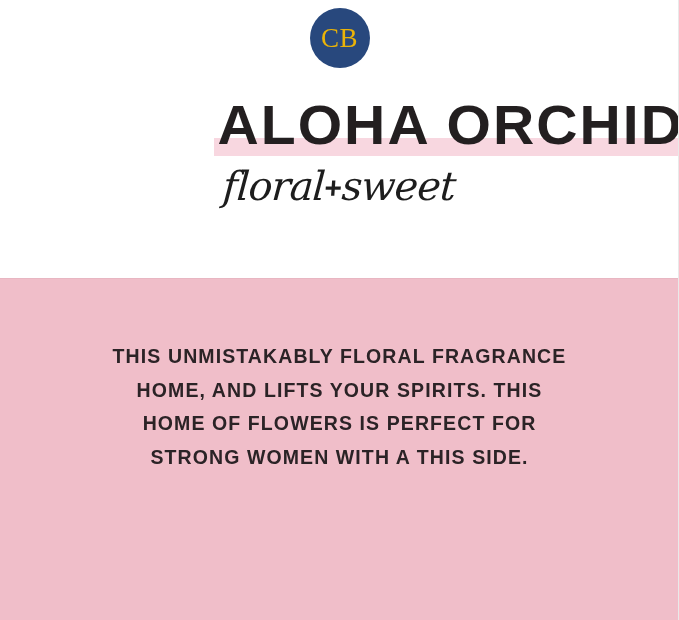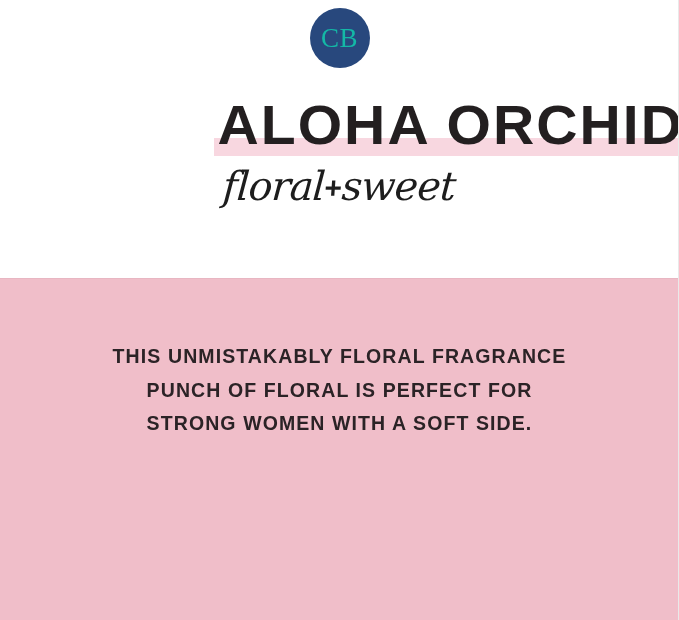--- a/index.html
+++ b/index.html
@@ -48,21 +48,21 @@
     position: relative;
   }
   .logo-text {
     position: absolute;
     left: 0;
     top: 0;
     width: 60px;
     height: 60px;
     line-height: 60px;
     text-align: center;
-    color: #14b8a6;
+    color: #eab308;
     font-family: "Liberation Serif", serif;
     font-size: 27px;
     letter-spacing: 0.5px;
     font-weight: 400;
   }
 
   
   .title-block {
     position: absolute;
     left: 0;
@@ -184,18 +184,19 @@
       <div class="script-text"><span>floral</span><span class="script-plus">+</span><span>sweet</span></div>
     </div>
 
   </div>
 
   <div class="pink-panel">
     <div class="pink-divider"></div>
 
     <div class="body-copy">
       <div class="body-line">THIS UNMISTAKABLY FLORAL FRAGRANCE</div>
-      <div class="body-line">PUNCH OF FLORAL IS PERFECT FOR</div>
-      <div class="body-line">STRONG WOMEN WITH A SOFT SIDE.</div>
+      <div class="body-line">HOME, AND LIFTS YOUR SPIRITS. THIS</div>
+      <div class="body-line">HOME OF FLOWERS IS PERFECT FOR</div>
+      <div class="body-line">STRONG WOMEN WITH A THIS SIDE.</div>
     </div>
   </div>
 
 </div>
 
 </body></html>

